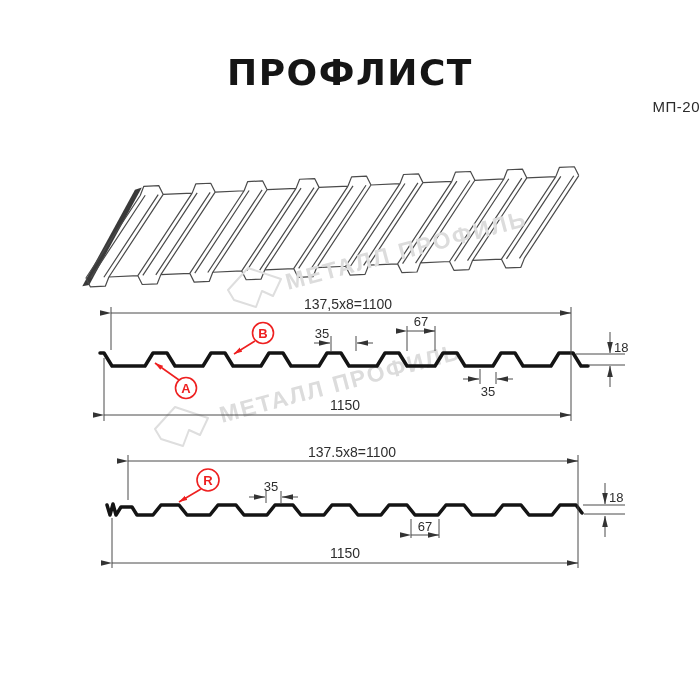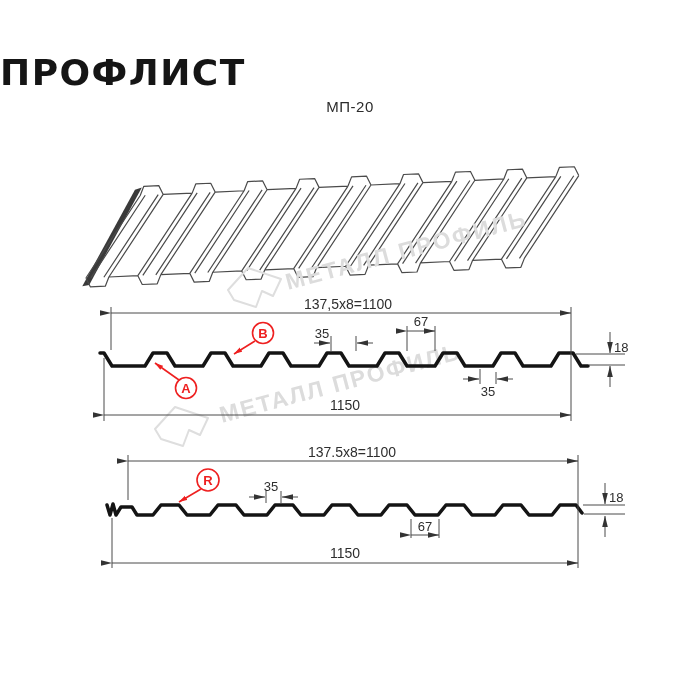--- a/index.html
+++ b/index.html
@@ -1,21 +1,21 @@
 <!DOCTYPE html>
 <html><head>
 <meta charset="utf-8">
 <style>
   html,body{margin:0;padding:0;background:#ffffff;}
   .canvas{position:relative;width:700px;height:700px;background:#ffffff;overflow:hidden;
           font-family:"Liberation Sans", sans-serif;}
-  .title{position:absolute;top:52px;left:0;width:700px;
+  .title{position:absolute;top:52px;left:0;width:700px;text-align:center;
          font-family:"DejaVu Sans","Liberation Sans",sans-serif;
          font-size:36px;font-weight:bold;letter-spacing:1.5px;color:#151515;}
-  .subtitle{position:absolute;top:98px;left:0;width:700px;text-align:center;
+  .subtitle{position:absolute;top:98px;left:0;width:700px;text-align:right;
             font-size:15px;font-weight:normal;letter-spacing:0.5px;color:#2b2b2b;}
   .footer{position:absolute;top:617px;left:0;width:700px;text-align:center;
           font-size:16px;letter-spacing:1.5px;color:#3a3a3a;}
   svg text{font-family:"Liberation Sans",sans-serif;fill:#2e2e2e;}
   .dimtxt{font-size:14px;}
   .dimtxt-s{font-size:13px;}
   .wmtxt{font-size:23px;font-weight:bold;fill:#dcdcdc;letter-spacing:2px;}
   .redltr{font-size:13px;font-weight:bold;fill:#ee2020;}
   .thin{stroke:#4a4a4a;stroke-width:1;fill:none;}
   .thick{stroke:#141414;stroke-width:3.5;fill:none;stroke-linejoin:round;stroke-linecap:round;}

